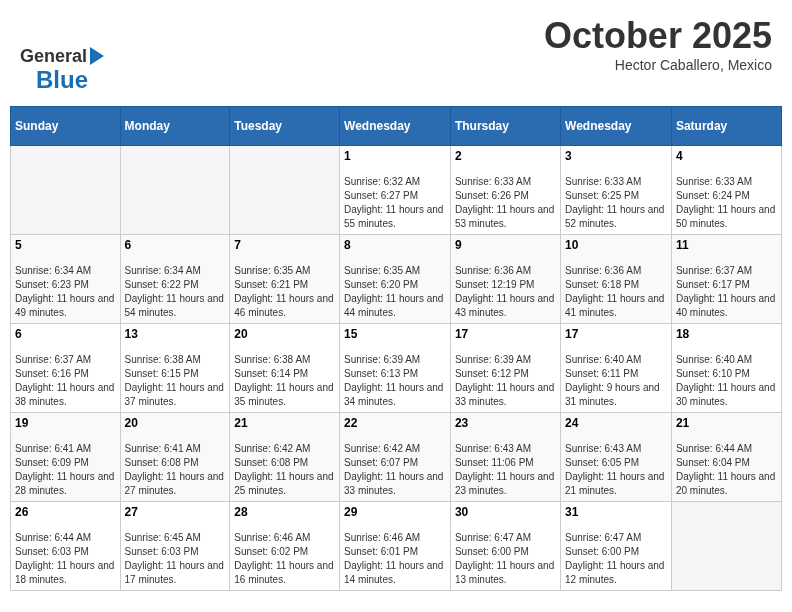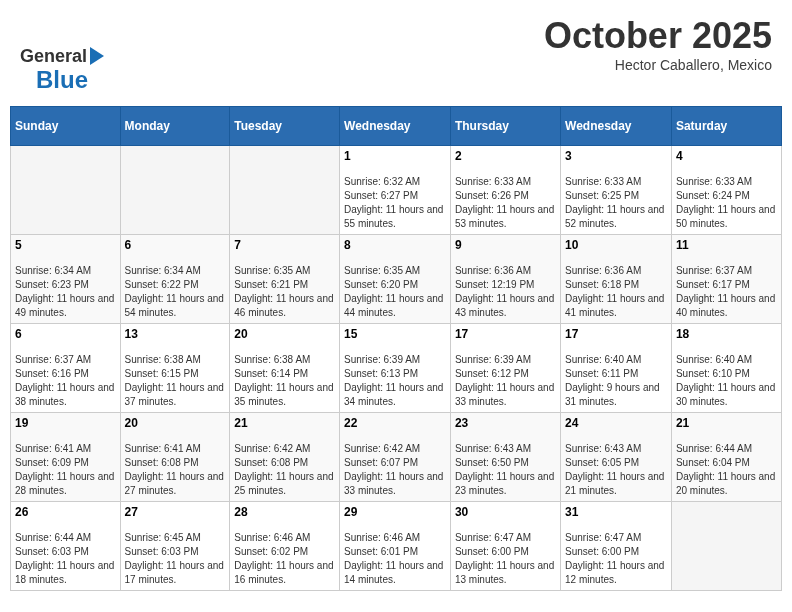--- a/index.html
+++ b/index.html
@@ -313,21 +313,21 @@
           <div class="day-info">
             <div>Sunrise: 6:42 AM</div>
             <div>Sunset: 6:07 PM</div>
             <div>Daylight: 11 hours and 33 minutes.</div>
           </div>
         </td>
         <td>
           <span class="day-number">23</span>
           <div class="day-info">
             <div>Sunrise: 6:43 AM</div>
-            <div>Sunset: 6:50 PM</div>
+            <div>Sunset: 11:06 PM</div>
             <div>Daylight: 11 hours and 23 minutes.</div>
           </div>
         </td>
         <td>
           <span class="day-number">24</span>
           <div class="day-info">
             <div>Sunrise: 6:43 AM</div>
             <div>Sunset: 6:05 PM</div>
             <div>Daylight: 11 hours and 21 minutes.</div>
           </div>

